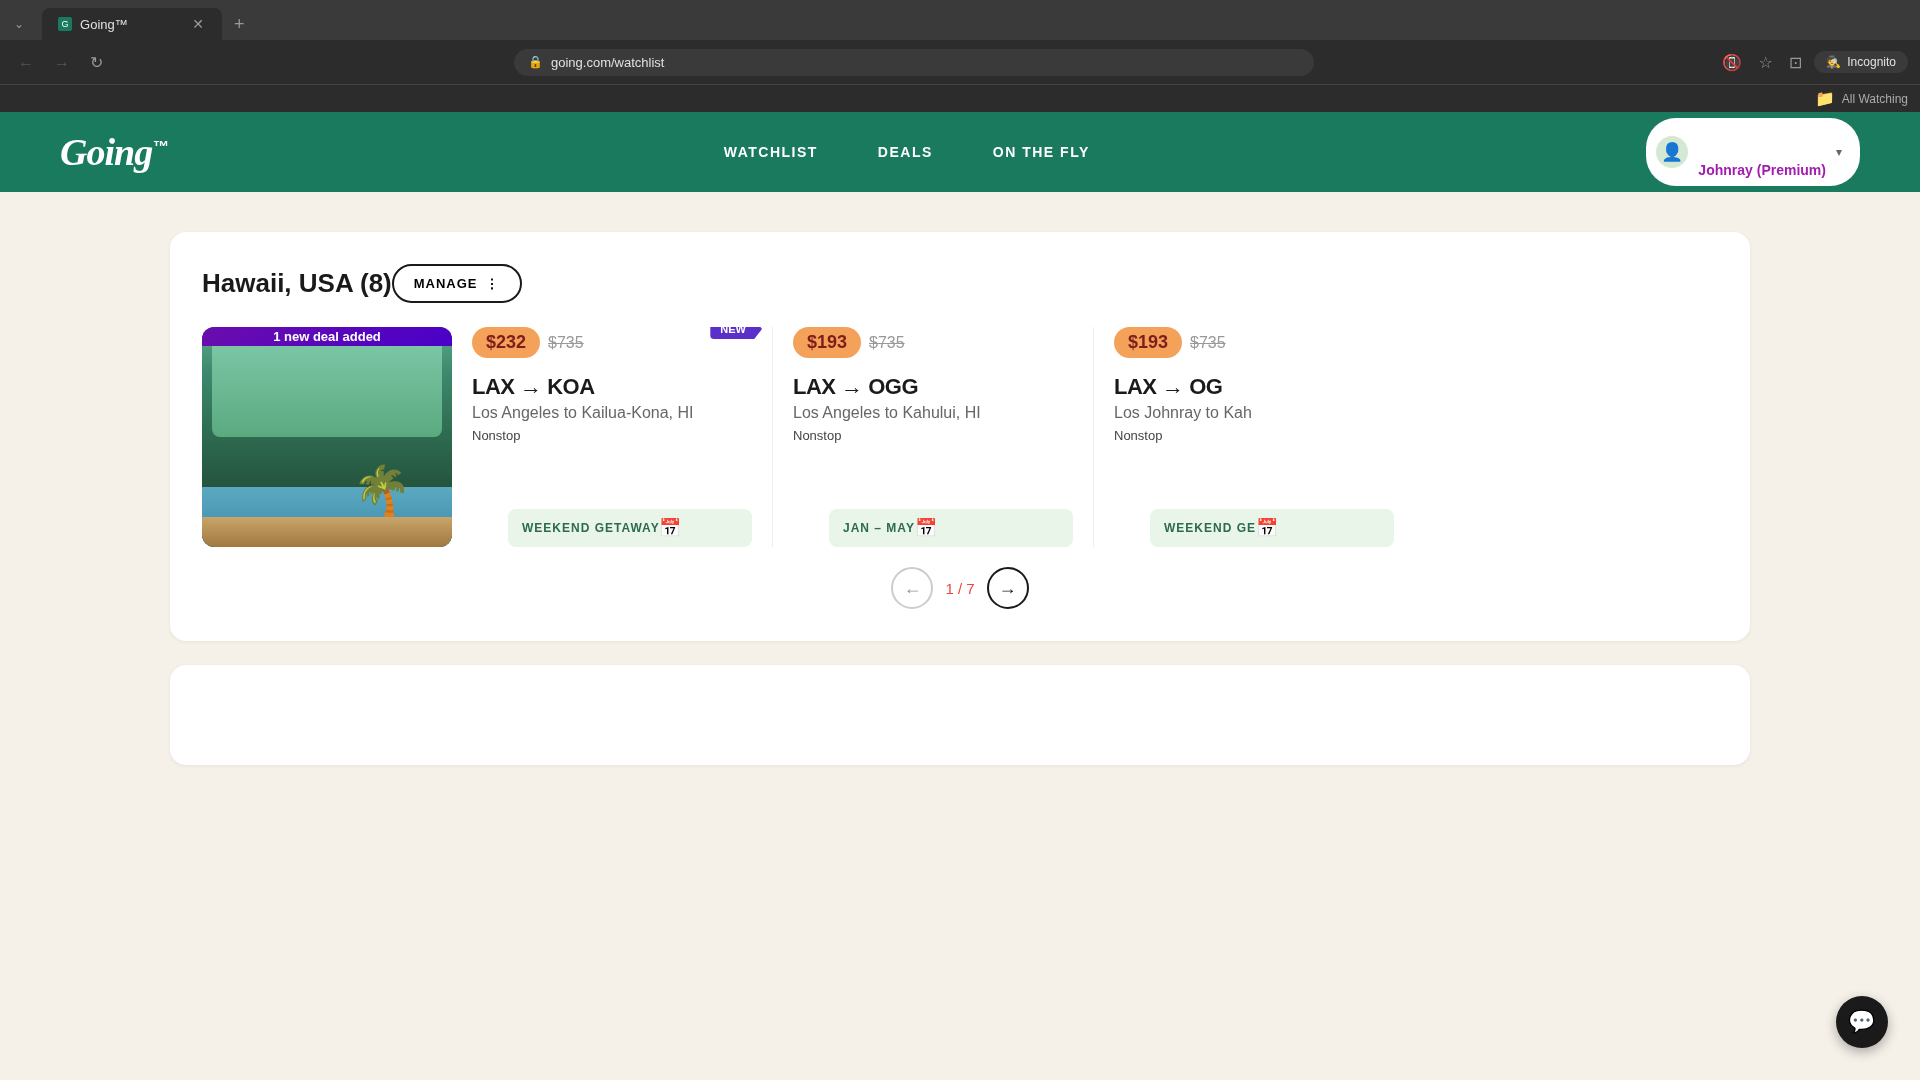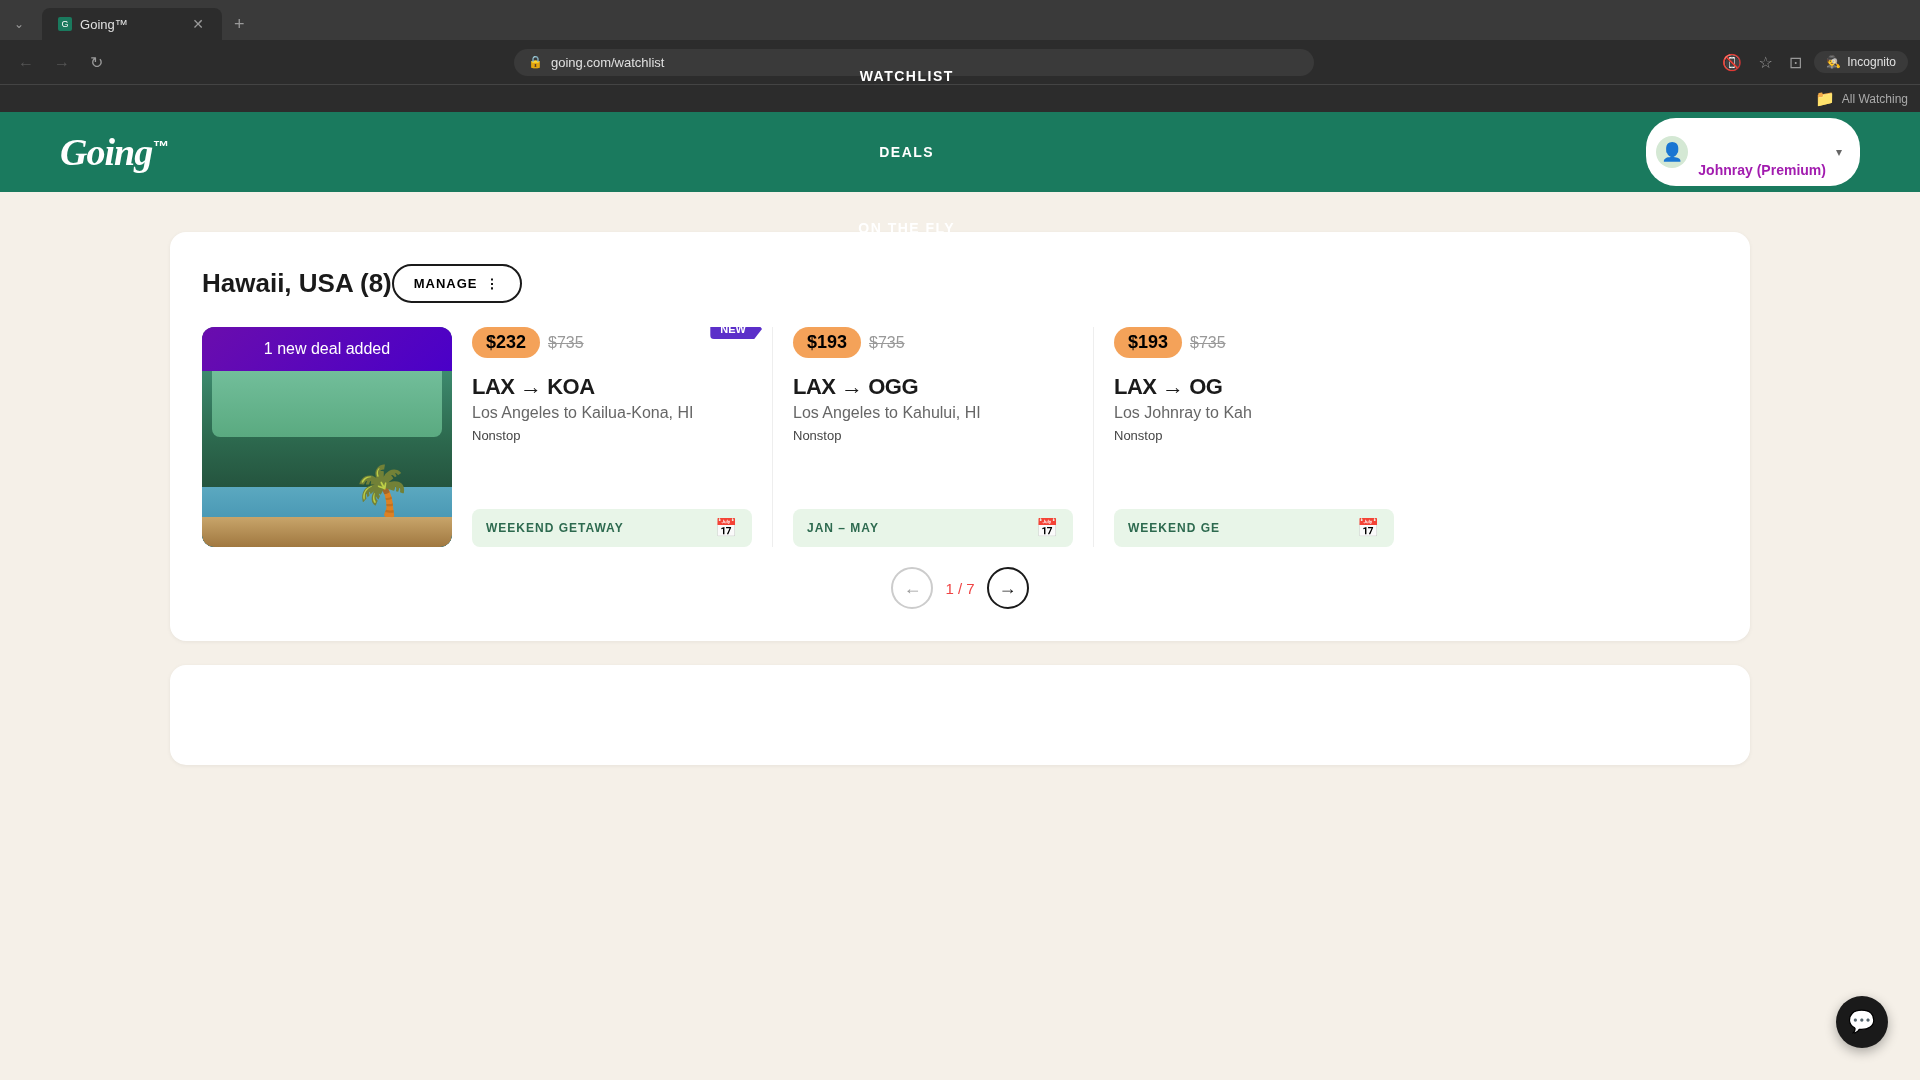--- a/index.html
+++ b/index.html
@@ -26,21 +26,21 @@
     .toolbar-icon { color: #999; font-size: 16px; padding: 4px; cursor: pointer; }
     .incognito-btn { background: #3a3a3a; color: #e0e0e0; border-radius: 16px; padding: 4px 12px; font-size: 12px; display: flex; align-items: center; gap: 6px; cursor: pointer; }
     .bookmarks-bar { background: #2c2c2c; padding: 4px 12px; border-top: 1px solid #444; height: 28px; display: flex; align-items: center; }
     .bookmarks-text { color: #aaa; font-size: 12px; }
 
     
     .site-header { background: #1a7a5e; padding: 0 60px; display: flex; align-items: center; justify-content: space-between; height: 80px; }
     .logo { display: flex; align-items: center; }
     .logo-text { color: white; font-size: 36px; font-weight: 700; font-style: italic; letter-spacing: -1px; }
 
-    .nav-links { display: flex; align-items: center; gap: 60px; flex-direction: column; }
+    .nav-links { display: flex; align-items: center; gap: 60px; }
     .nav-link { color: white; font-size: 14px; font-weight: 600; letter-spacing: 1.5px; text-decoration: none; cursor: pointer; }
 
     .user-btn { background: white; border-radius: 30px; padding: 8px 18px 8px 10px; display: flex; align-items: center; gap: 10px; cursor: pointer; }
     .user-avatar { background: #d4e8d4; border-radius: 50%; width: 32px; height: 32px; display: flex; align-items: center; justify-content: center; }
     .user-avatar-icon { color: #1a7a5e; font-size: 18px; }
     .user-name { font-size: 14px; font-weight: 600; color: #a21caf; margin-top: 36px; }
     .user-chevron { color: #666; font-size: 12px; }
 
     
     .main-content { padding: 40px 170px; background: #f5f0e8; min-height: 900px; }
@@ -49,33 +49,33 @@
     
     .destination-card { background: white; border-radius: 16px; padding: 32px; margin-bottom: 24px; box-shadow: 0 1px 4px rgba(0,0,0,0.06); }
     .card-header { display: flex; align-items: center; margin-bottom: 24px; }
     .card-title { font-size: 26px; font-weight: 700; color: #1a1a1a; }
     .manage-btn { border: 2px solid #1a1a1a; border-radius: 30px; padding: 10px 20px; display: flex; align-items: center; gap: 8px; cursor: pointer; background: white; font-size: 13px; font-weight: 700; letter-spacing: 1px; }
 
     .card-body { display: flex; gap: 0; align-items: stretch; }
     .destination-image-wrap { position: relative; flex-shrink: 0; width: 250px; border-radius: 12px; overflow: hidden; margin-right: 20px; }
     .destination-image { width: 250px; height: 220px; background: linear-gradient(135deg, #2d6a4f 0%, #1a4a3a 30%, #4a7c59 60%, #2d6a4f 100%); border-radius: 12px; display: flex; align-items: flex-end; justify-content: center; position: relative; overflow: hidden; }
     .image-overlay-scene { position: absolute; inset: 0; background: linear-gradient(180deg, #5ba88a 0%, #3d8a6e 20%, #2d6a4f 50%, #1a3a2a 100%); }
-    .new-deal-badge { position: absolute; top: 0; left: 0; right: 0; background: linear-gradient(135deg, #6a0dad, #4a00c8); color: white; text-align: center; padding: 13px; font-size: 16px; font-weight: 400; z-index: 2; }
+    .new-deal-badge { position: absolute; top: 0; left: 0; right: 0; background: linear-gradient(135deg, #6a0dad, #4a00c8); color: white; text-align: center; padding: 2px; font-size: 13px; font-weight: 700; z-index: 2; }
 
     .deals-strip { display: flex; gap: 12px; overflow: hidden; flex: 1; }
     .deal-card { flex: 0 0 280px; display: flex; flex-direction: column; }
     .deal-price-row { display: flex; align-items: center; gap: 8px; margin-bottom: 8px; position: relative; }
-    .deal-current-price { background: #f4a259; color: #000000; border-radius: 20px; padding: 5px 14px; font-size: 18px; font-weight: 700; }
+    .deal-current-price { background: #f4a259; color: #7f1d1d; border-radius: 20px; padding: 5px 14px; font-size: 18px; font-weight: 700; }
     .deal-original-price { color: #999; font-size: 16px; text-decoration: line-through; }
     .new-badge { background: #5b2fc9; color: white; font-size: 11px; font-weight: 700; padding: 4px 10px; border-radius: 4px; position: absolute; right: -10px; top: -8px; clip-path: polygon(0 0, 85% 0, 100% 50%, 85% 100%, 0 100%); padding-right: 16px; }
 
     .deal-route { font-size: 22px; font-weight: 800; color: #1a1a1a; margin: 8px 0 4px; letter-spacing: -0.5px; }
     .deal-desc { font-size: 16px; color: #666; margin-bottom: 6px; }
     .deal-stop { font-size: 13px; color: #444; font-weight: 500; margin-bottom: auto; }
-    .deal-tag { background: #e8f5e8; border-radius: 8px; padding: 8px 14px; display: flex; align-items: center; justify-content: space-between; margin-top: 14px; }
+    .deal-tag { background: #e8f5e8; border-radius: 8px; padding: 8px 14px; display: flex; align-items: center; justify-content: flex-start; margin-top: 14px; margin-left: 36px; }
     .deal-tag-text { font-size: 12px; font-weight: 700; color: #2d6a4f; letter-spacing: 1px; }
     .calendar-icon { font-size: 18px; }
     .deal-divider { width: 1px; background: #eee; margin: 0 8px; flex-shrink: 0; }
 
     .pagination { display: flex; align-items: center; justify-content: center; gap: 12px; margin-top: 20px; }
     .page-btn { width: 42px; height: 42px; border-radius: 50%; display: flex; align-items: center; justify-content: center; cursor: pointer; font-size: 18px; }
     .page-btn.prev { border: 2px solid #ccc; color: #999; background: white; }
     .page-btn.next { border: 2px solid #1a1a1a; color: #1a1a1a; background: white; }
     .page-info { font-size: 15px; color: #ef4444; }
 

